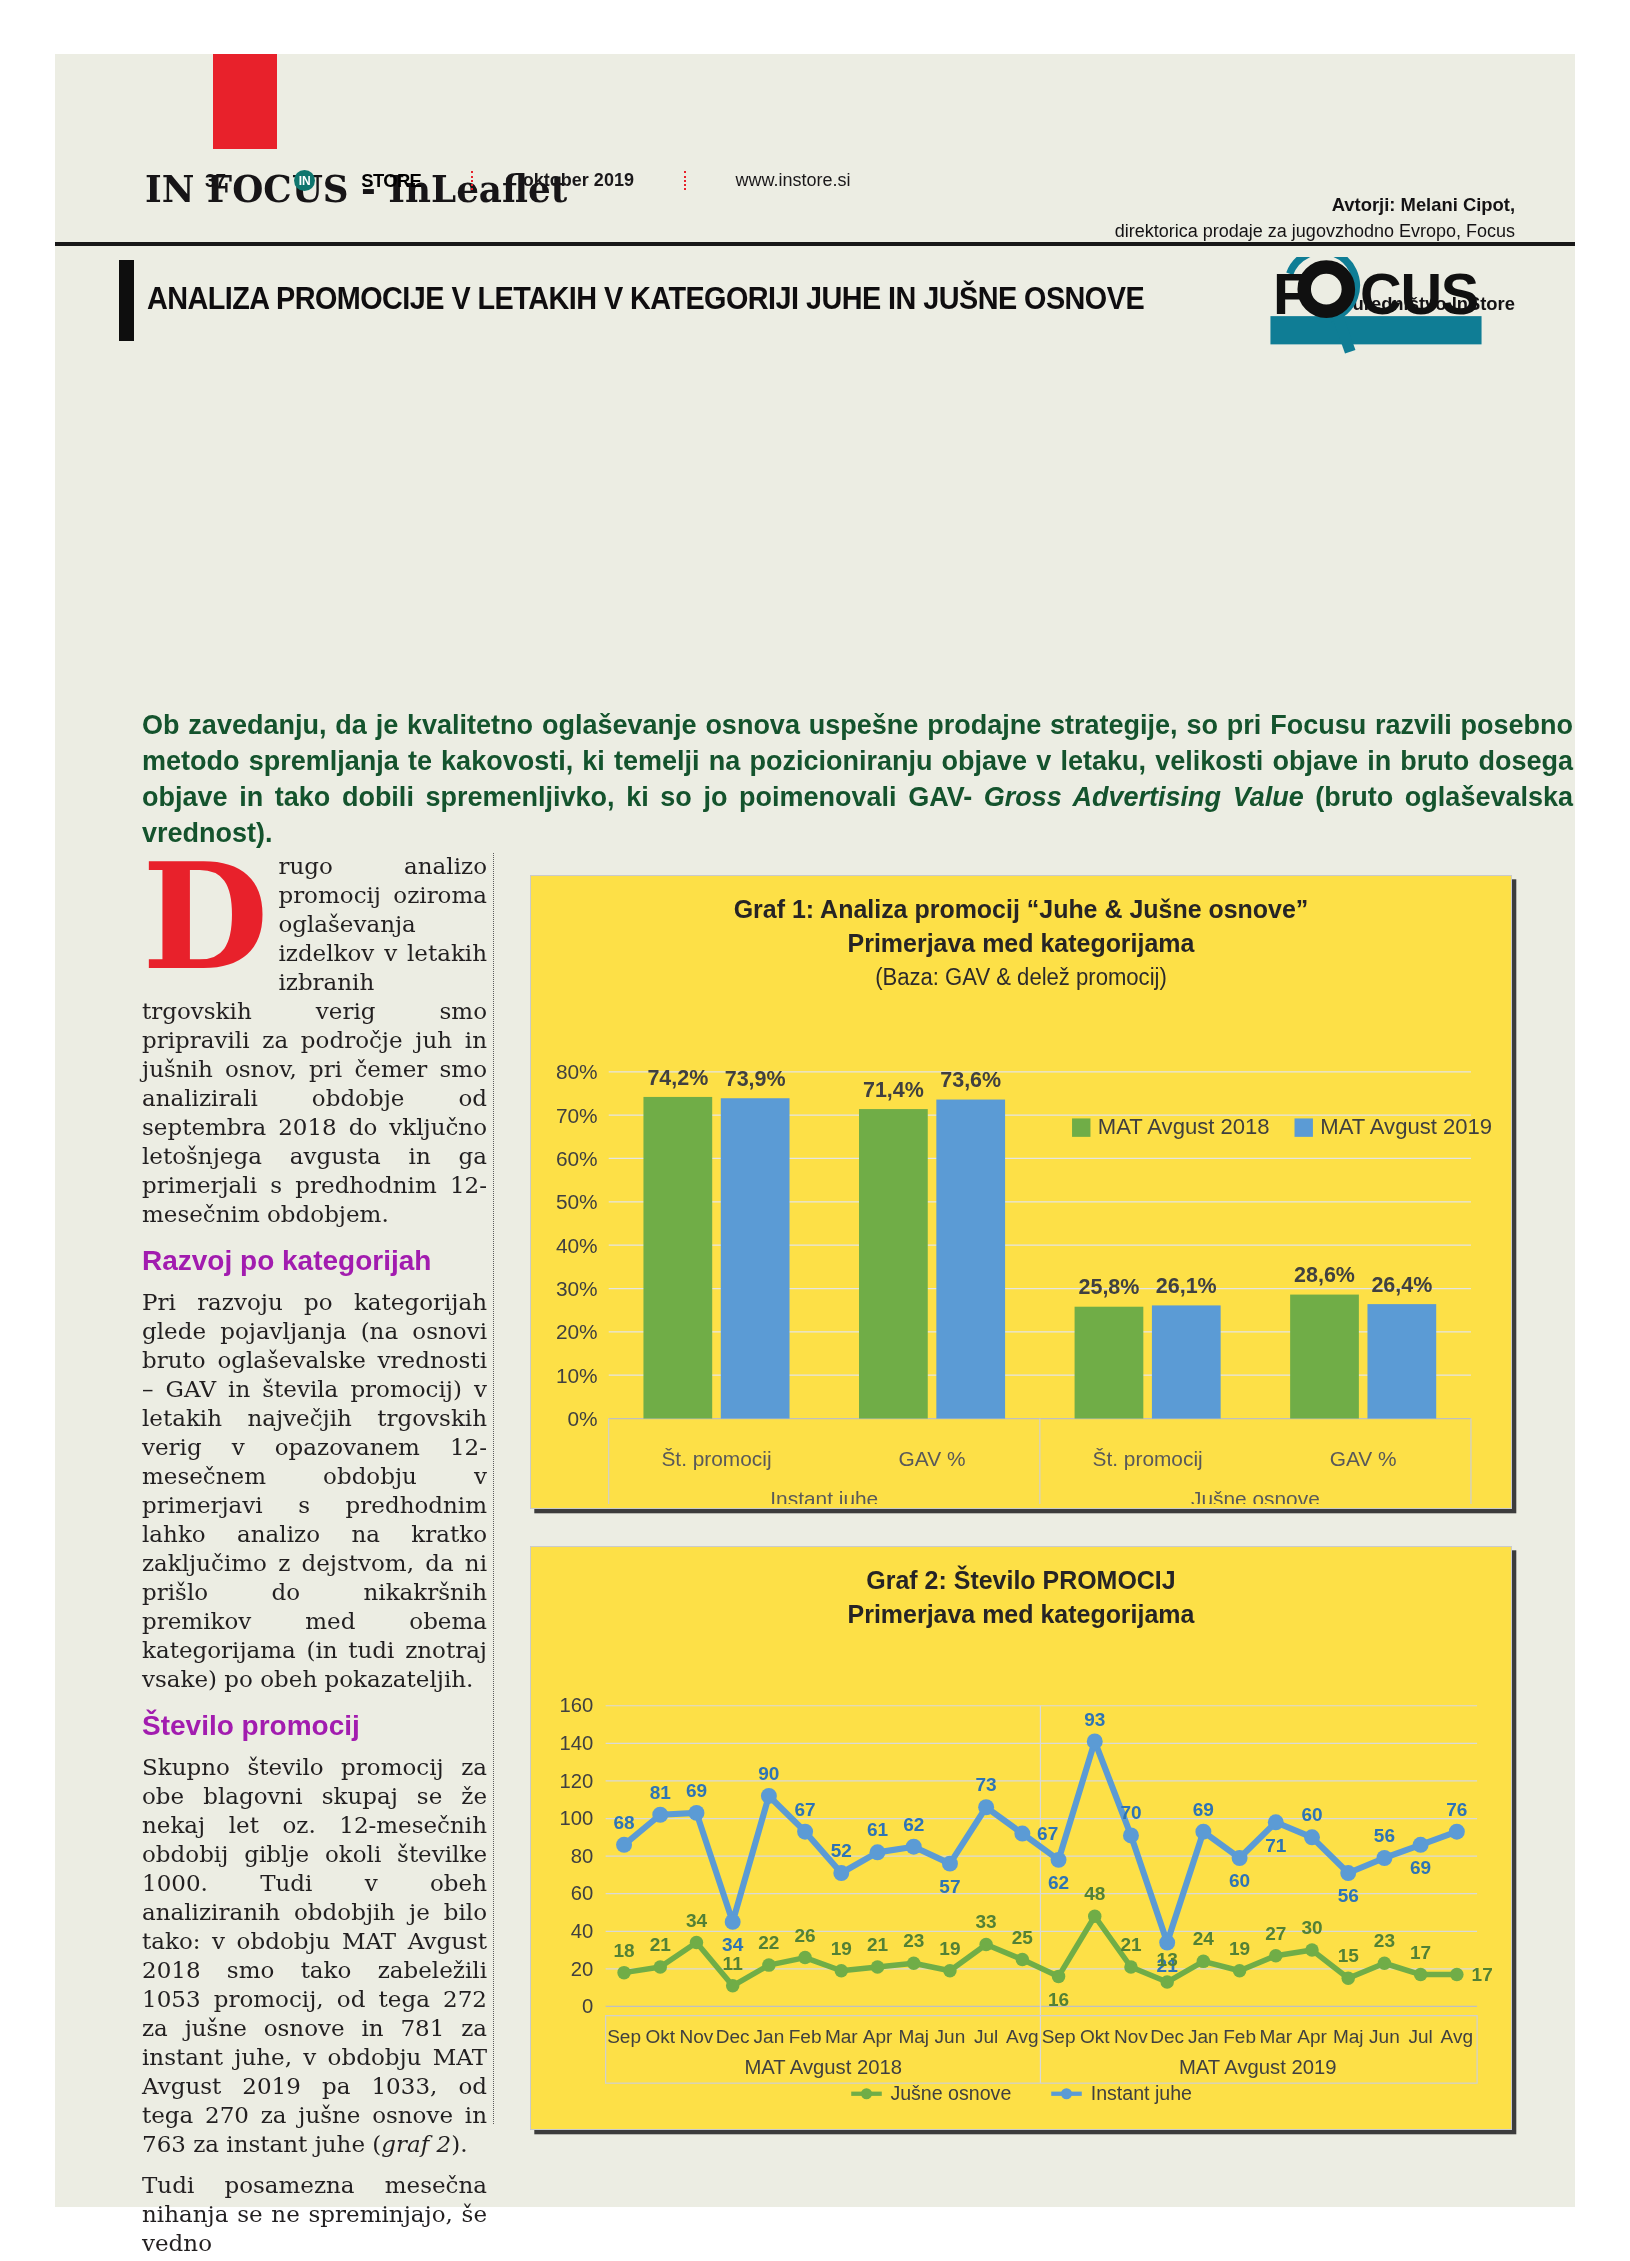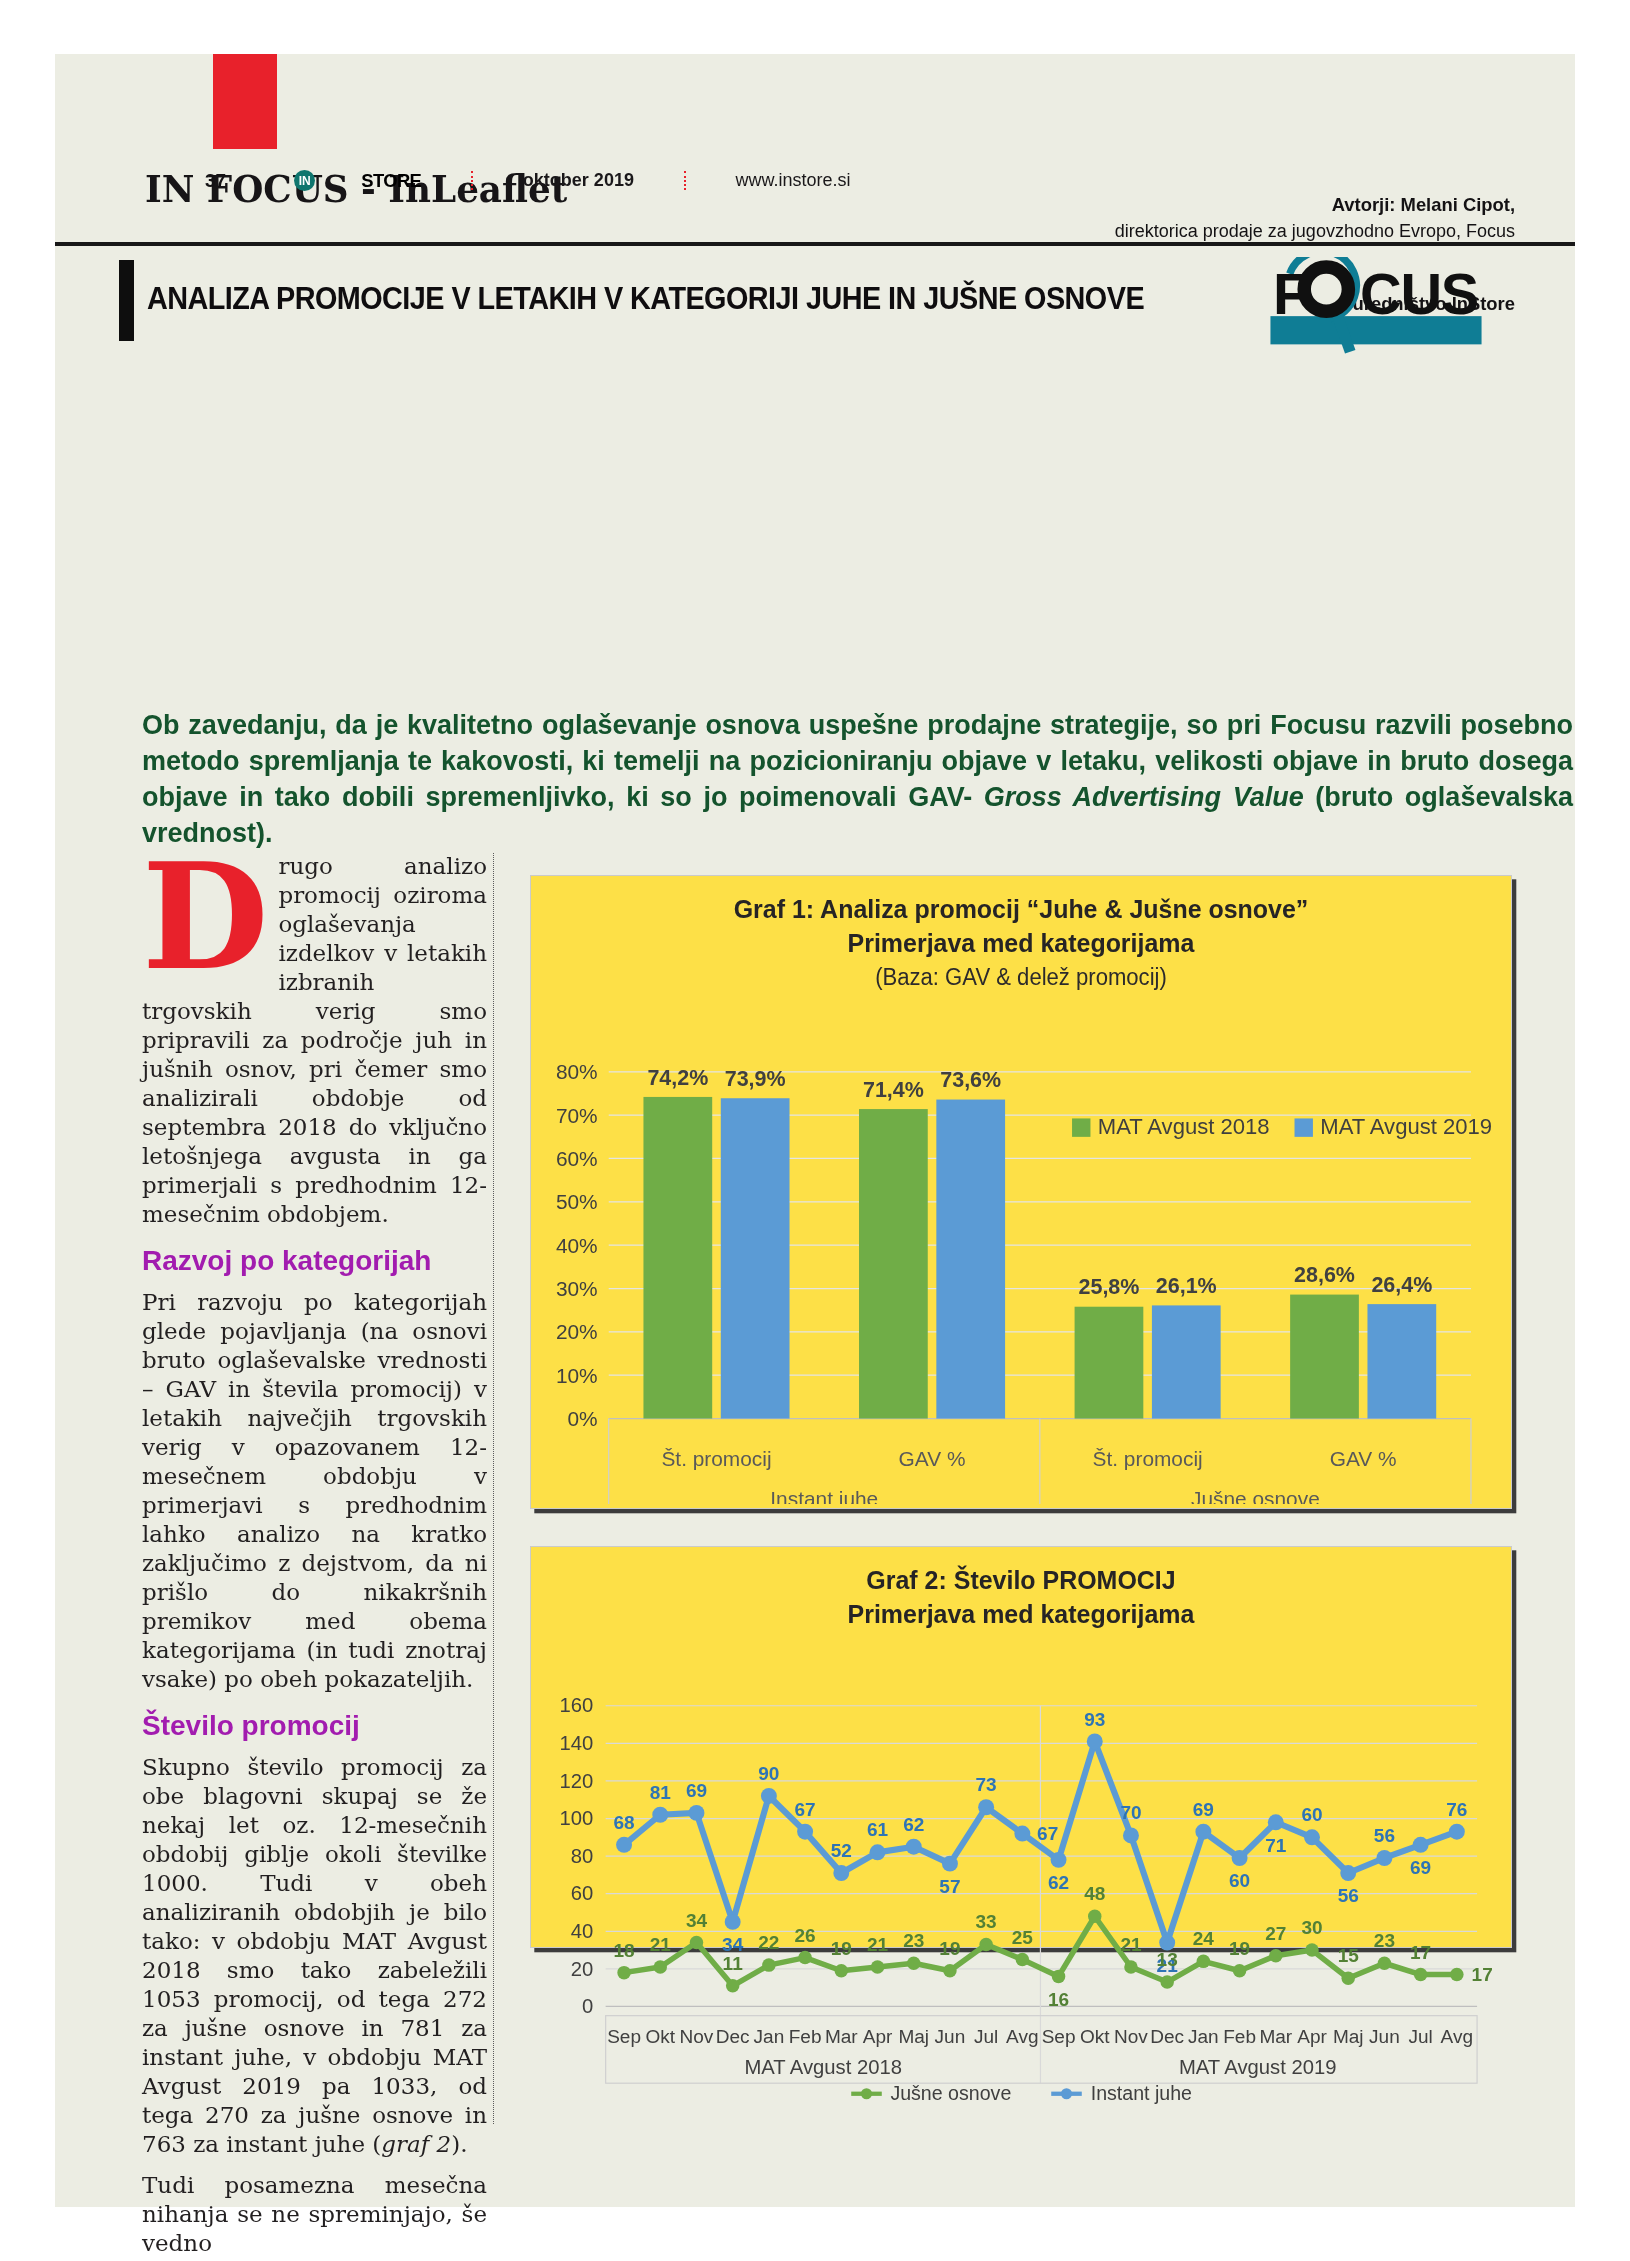--- a/index.html
+++ b/index.html
@@ -45,21 +45,21 @@
   .leftcol h3 { font-family:"Liberation Sans", sans-serif; font-weight:bold; font-size:28px;
                 color:#a21caf; margin:16px 0 11px 0; }
   .dropcap { float:left; color:#E8212B; font-family:"DejaVu Serif", serif; font-weight:bold;
              font-size:146px; line-height:111px; margin:8.6px 9.8px 0 0; }
   .coldivider { position:absolute; left:438px; top:799px; height:1271px; width:0; border-left:1.8px dotted #5b5b5b; }
 
   
   .chart-box { position:absolute; left:475px; width:982px; background:#fde047;
                border:1.2px solid #CACACA; box-shadow:4.3px 4.3px 0 #3C3C3C; }
   .box1 { top:821px; height:634px; }
-  .box2 { top:1492px; height:402px; }
+  .box2 { top:1492px; height:584px; }
   .ct { text-align:center; font-weight:bold; font-size:26px; line-height:34px; color:#262425;
         transform:scaleX(.96); transform-origin:50% 50%; }
   .ct.first { margin-top:16px; }
   .ct.baza { font-weight:normal; font-size:23px; color:#2c2a2b; }
   .csvg { position:absolute; left:1.2px; }
   #g1svg { top:122px; }
   #g2svg { top:128px; }
   .g2legend { position:absolute; left:0; top:535px; width:100%; display:flex; justify-content:center;
               gap:39px; align-items:center; }
   .g2legend .li { display:flex; align-items:center; gap:7.4px; font-size:19.6px; color:#3f3f3f; }

